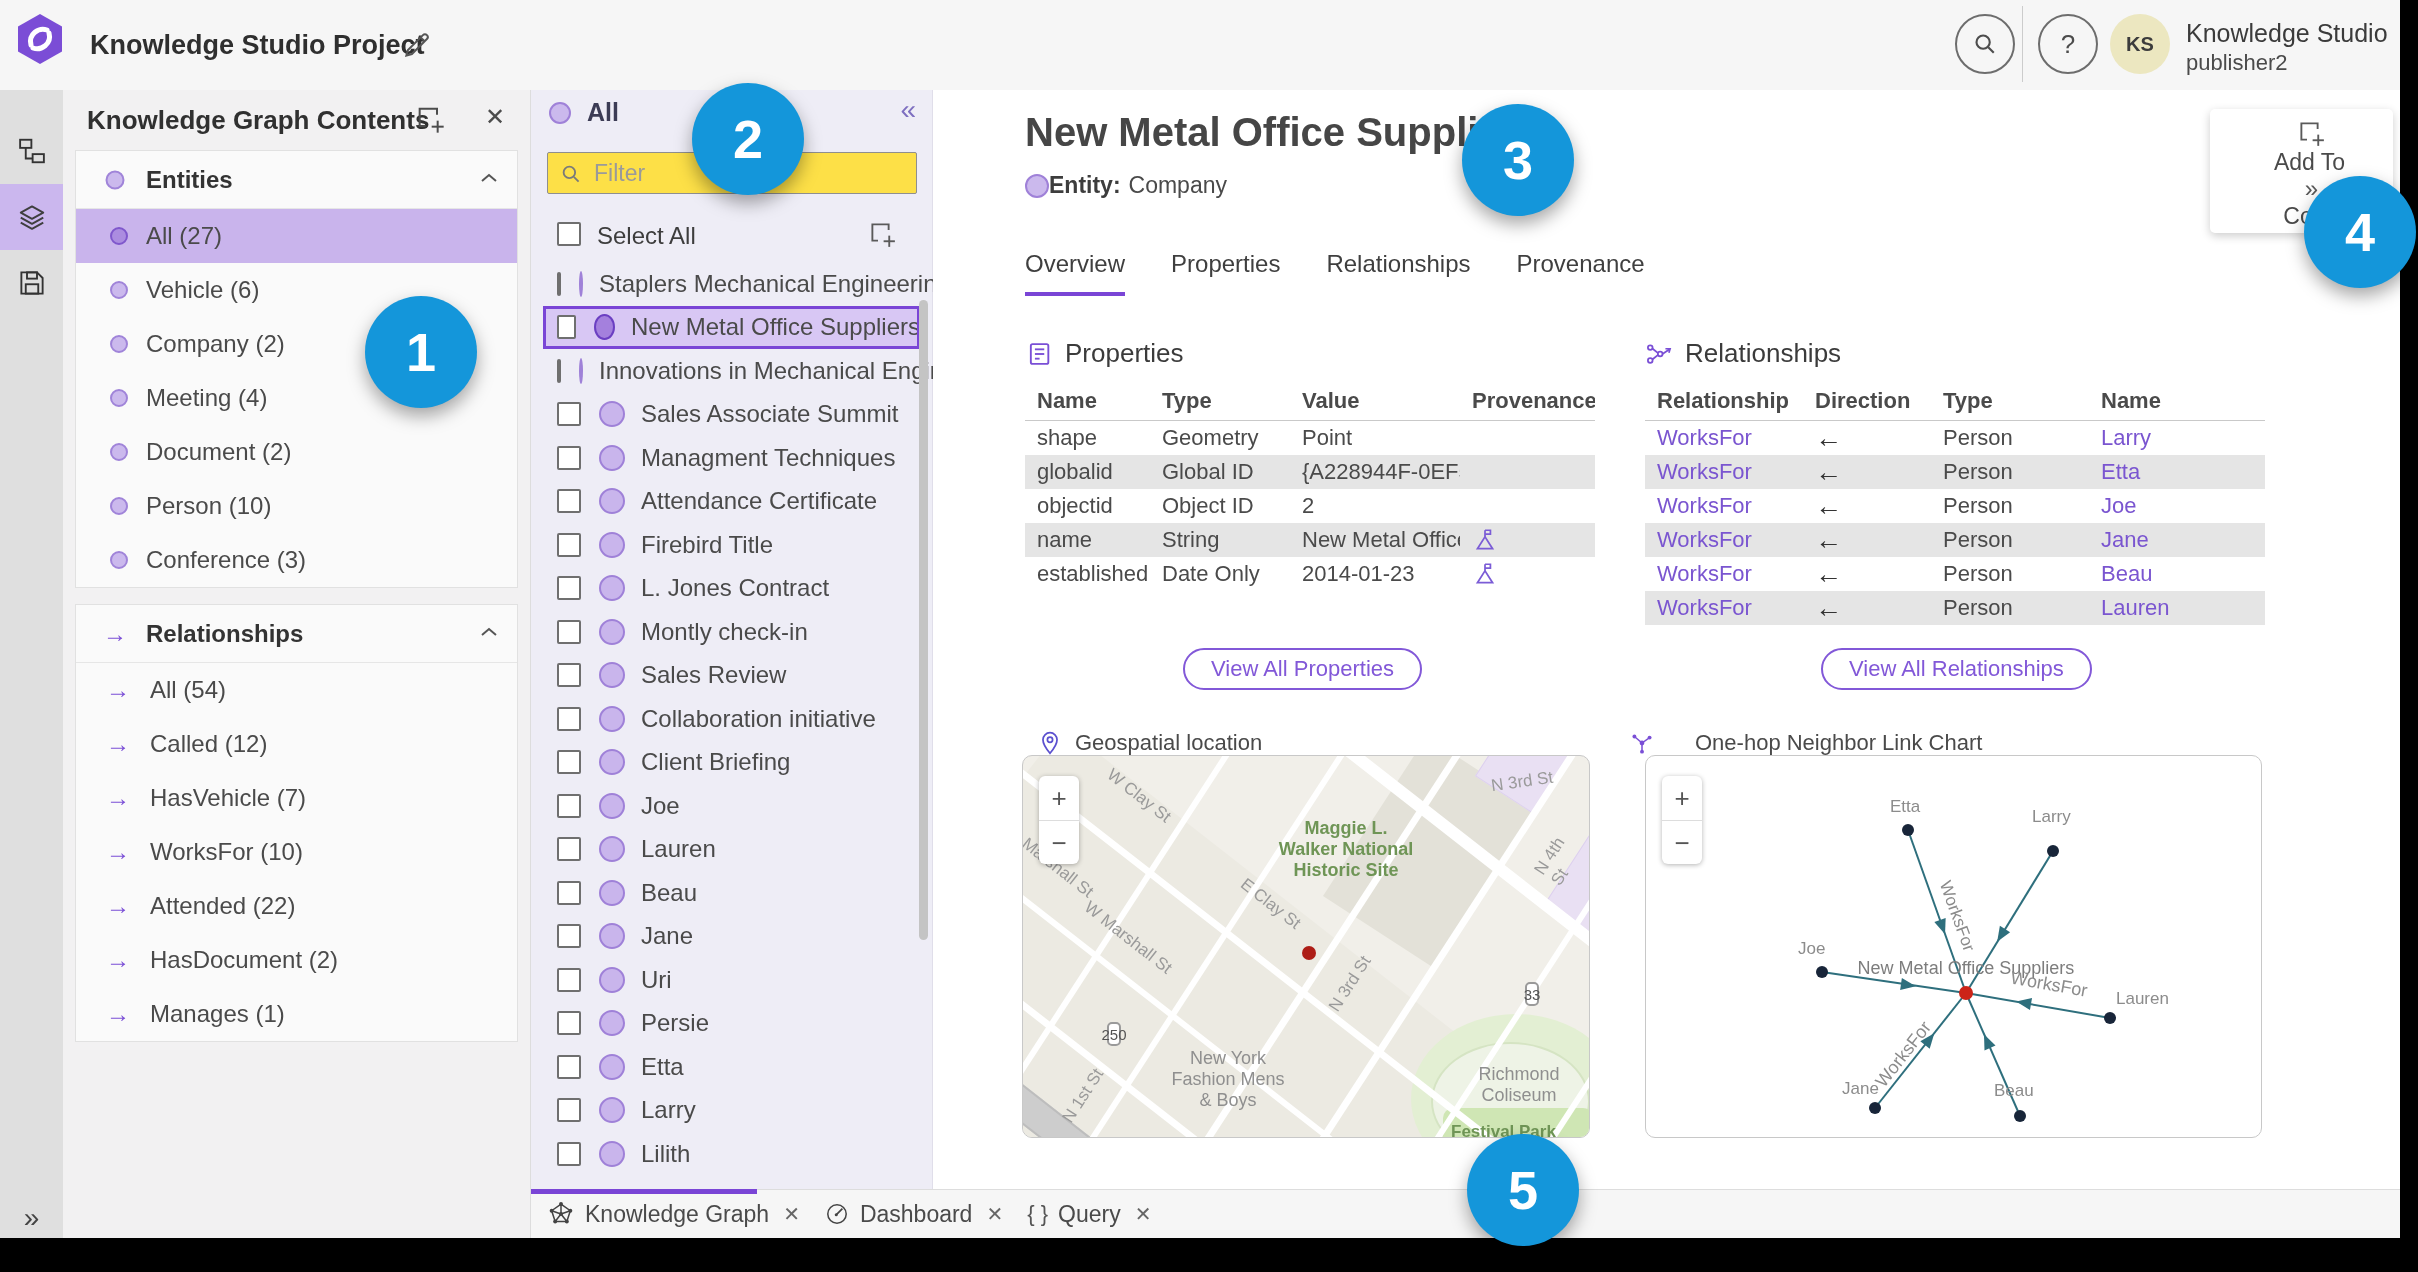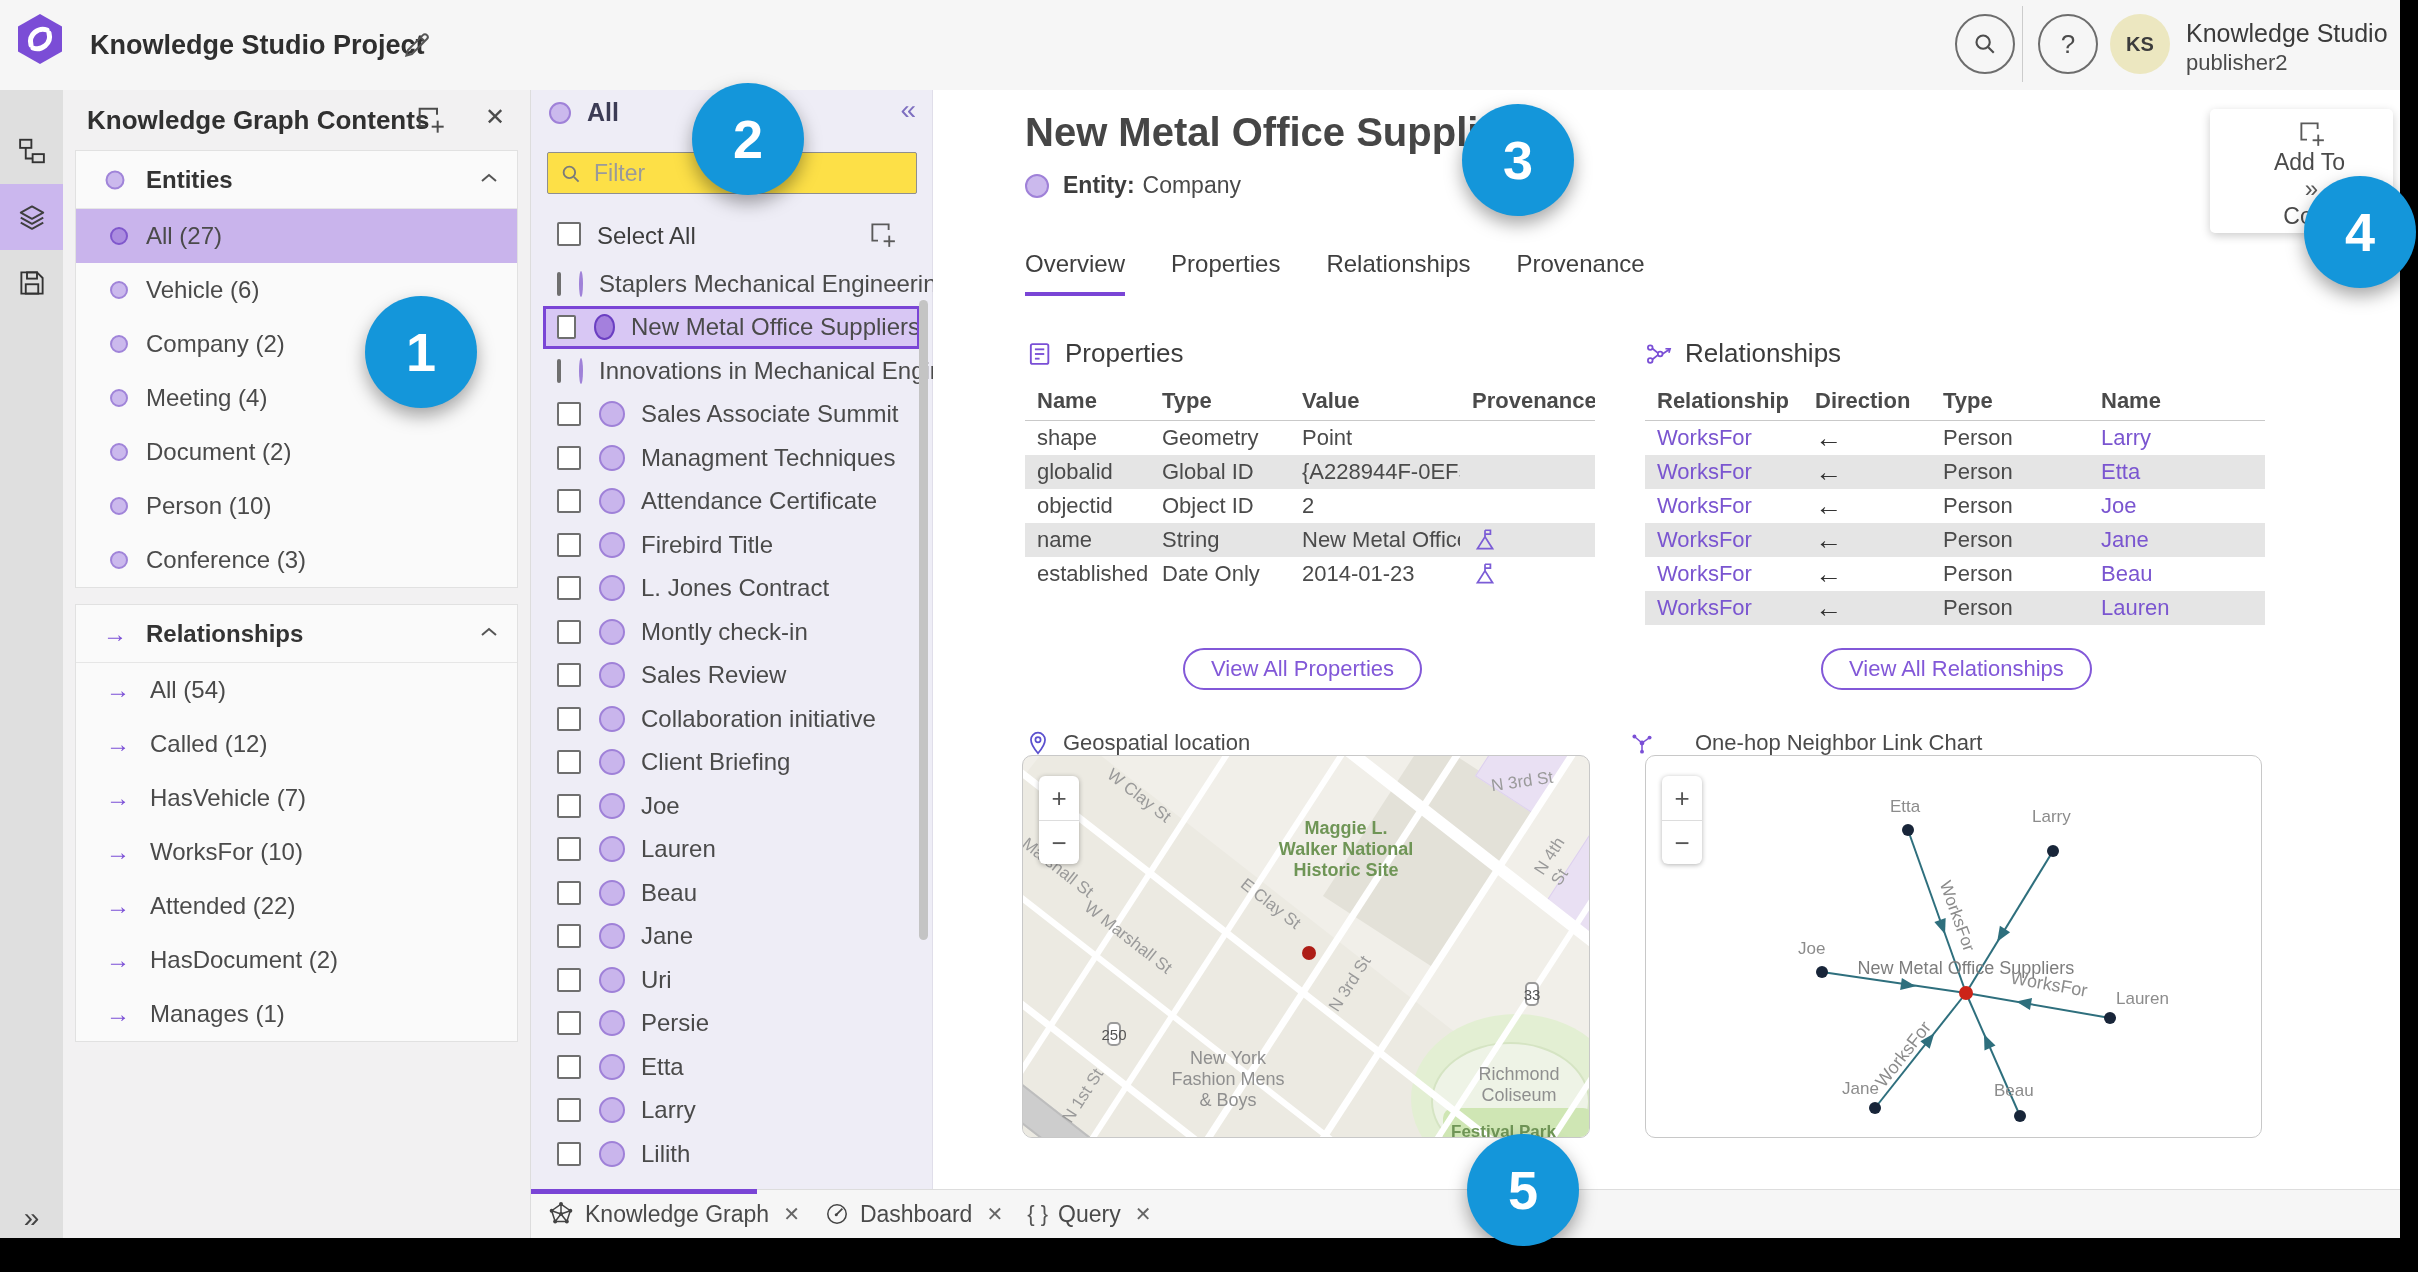--- a/index.html
+++ b/index.html
@@ -75,32 +75,32 @@
   .li.sel{background:#d8c7f4;outline:3px solid #7a45d6;outline-offset:-3px;margin:0 12px;padding:0;width:calc(100% - 24px);}
   .li.sel .cb{margin-left:14px;}
   .li.sel .dot{background:#a480dd;border-color:#6b3fc2;}
   .lp-scroll{position:absolute;right:4px;top:210px;width:9px;height:640px;background:#c4c4c4;border-radius:5px;}
 
   
   .main{position:absolute;left:933px;top:90px;width:1467px;height:1099px;background:#fff;}
   .detail-title{position:absolute;left:92px;top:20px;font-size:40px;font-weight:700;color:#464646;}
   .entity-row{position:absolute;left:92px;top:82px;display:flex;align-items:center;}
   .entity-row .dot{width:24px;height:24px;border-radius:50%;background:#cbb9ed;border:2px solid #9f81d8;box-sizing:border-box;}
-  .entity-row .k{margin-left:14px;font-size:23px;font-weight:700;color:#3d3d3d;}
+  .entity-row .k{font-size:23px;font-weight:700;color:#3d3d3d;}
   .entity-row .v{margin-left:8px;font-size:23px;color:#4a4a4a;}
   .tabs{position:absolute;left:92px;top:160px;display:flex;gap:46px;}
   .tab{font-size:24px;color:#3f3f3f;padding-bottom:14px;}
   .tab.active{border-bottom:4px solid #7a45d6;}
 
   .sec-head{position:absolute;display:flex;align-items:center;gap:12px;font-size:26px;color:#3b3b3b;}
   .sec-head.small{font-size:22px;color:#4a4a4a;}
 
   .props-head{left:92px;top:248px;}
   .rels-head{left:712px;top:248px;}
-  .geo-head{left:92px;top:640px;text-align:center;}
+  .geo-head{left:104px;top:640px;text-align:center;}
   .chart-head{left:696px;top:640px;gap:40px;}
 
   .tbl{position:absolute;font-size:22px;}
   .props-tbl{left:92px;top:292px;width:570px;}
   .rels-tbl{left:712px;top:292px;width:620px;}
   .trow{display:grid;align-items:center;height:34px;}
   .props-tbl .trow{grid-template-columns:125px 140px 170px 135px;}
   .rels-tbl .trow{grid-template-columns:158px 128px 158px 176px;}
   .thead{font-weight:700;color:#2f2f2f;border-bottom:1px solid #c9c9c9;height:38px;}
   .trow.alt{background:#e5e5e5;}

